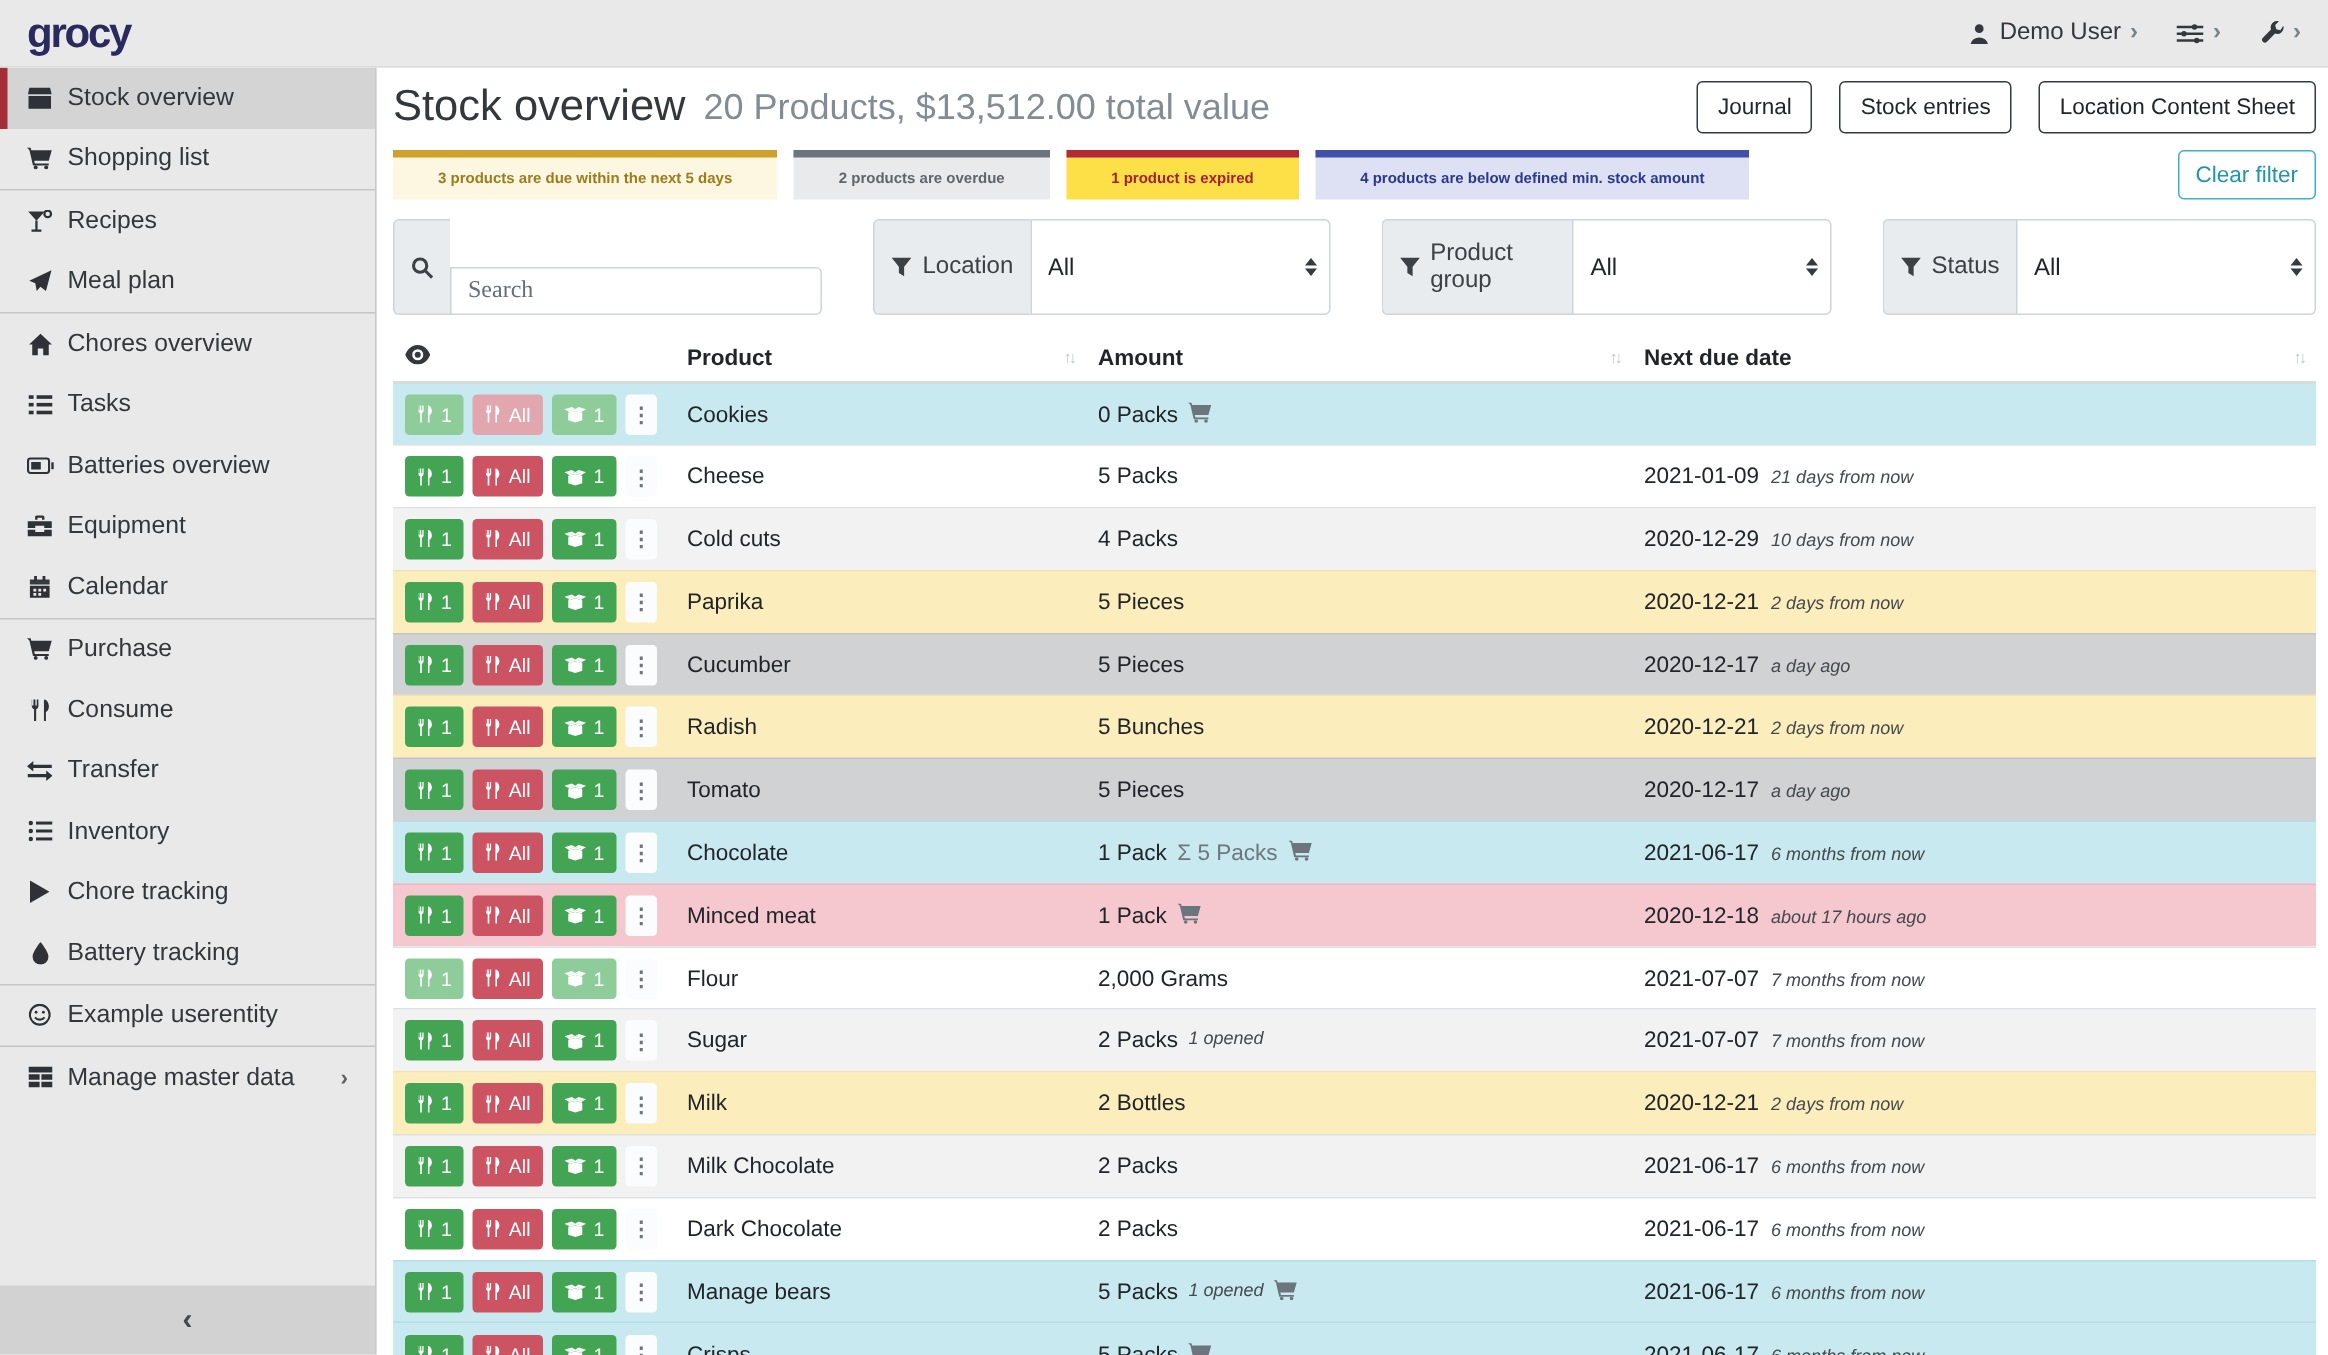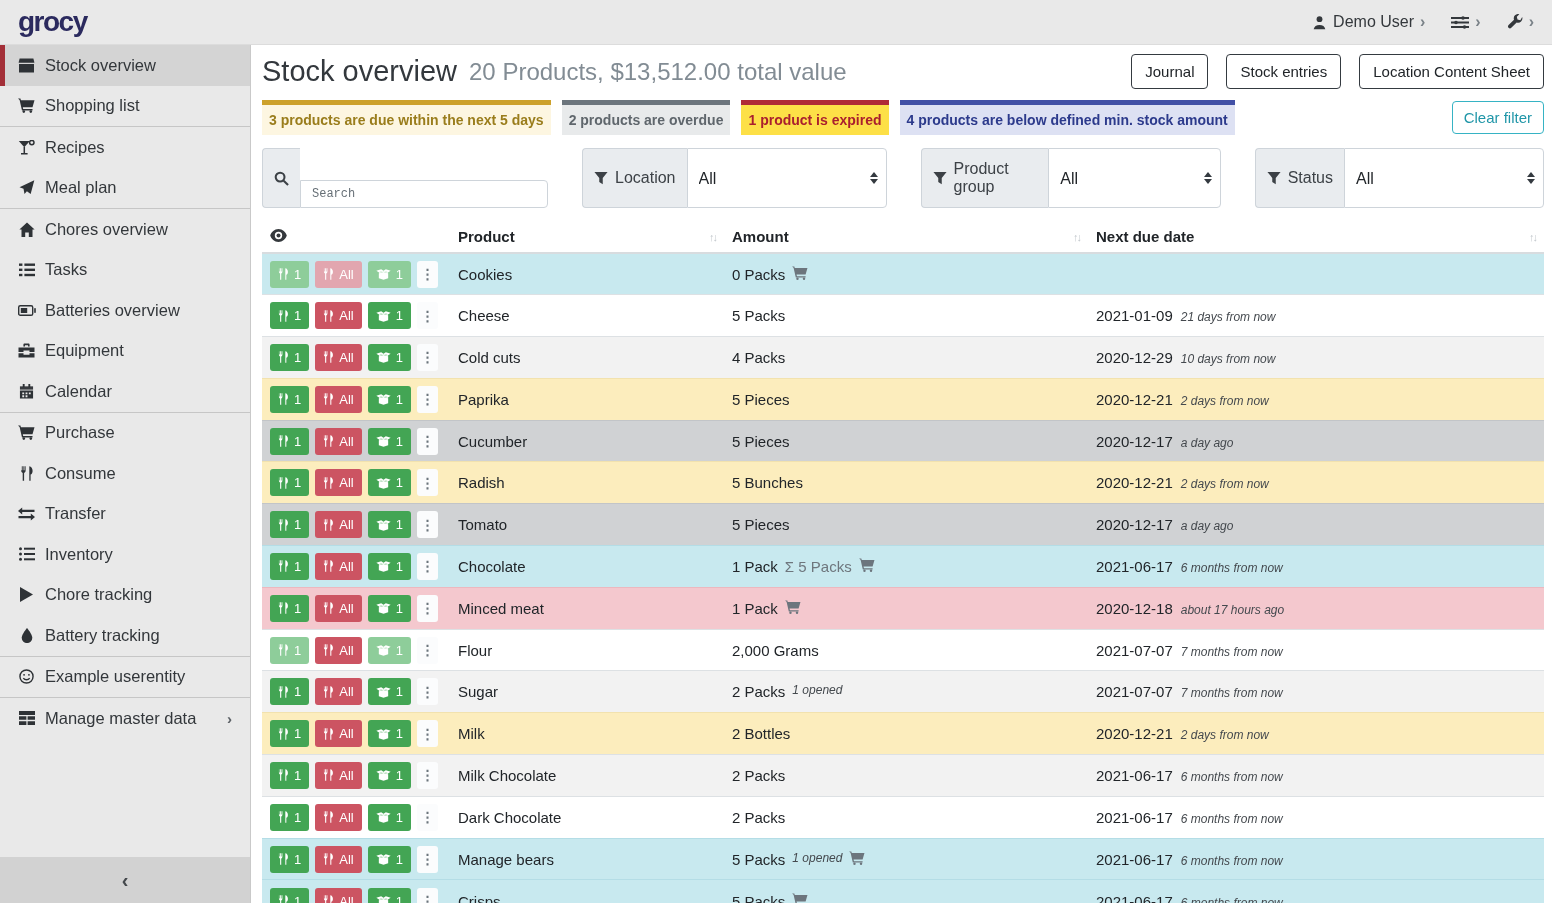--- a/index.html
+++ b/index.html
@@ -37,39 +37,39 @@
   .page-head { display:flex; align-items:center; }
   .page-title { font-size:29px; font-weight:500; color:#33383d; }
   .page-sub { font-size:24px; font-weight:400; color:#828c94; margin-left:12px; }
   .head-buttons { margin-left:auto; display:flex; gap:18px;align-items:center; }
   .btn-outline-dark { background:#fff; border:1px solid #343a40; border-radius:4px;
     padding:8px 13px; font-size:15px; color:#212529; cursor:pointer;
     font-family:"Liberation Sans", sans-serif; }
 
   
   .info-row { display:flex; align-items:stretch; gap:11px; margin-top:11px; }
-  .info-box { border-top:5px solid; padding:7px 7px; font-size:14px; font-weight:bold;
+  .info-box { border-top:5px solid; padding:7px 30px; font-size:10px; font-weight:bold;
     display:flex; align-items:center; cursor:pointer; }
   .info-warning  { border-color:#cda12b; background:#fdf6e1; color:#9a7d1c; }
   .info-secondary{ border-color:#6c757d; background:#e8eaeb; color:#5f666c; }
   .info-danger   { border-color:#b02a37; background:#fde047; color:#aa1f2e; }
   .info-primary  { border-color:#4150a6; background:#dde1f3; color:#2c3a8c; }
   .btn-clear { margin-left:auto; align-self:center; background:#fff; border:1px solid #36b3c4;
     color:#2096a8; border-radius:4px; padding:7px 11px; font-size:15px; cursor:pointer;
     font-family:"Liberation Sans", sans-serif; }
 
   
   .filter-row { display:flex; margin-top:13px; gap:34px; }
   .input-group { display:flex; align-items:stretch; }
   .ig-addon { background:#e9ecef; border:1px solid #ced4da; border-right:none;
     border-radius:4px 0 0 4px; padding:6px 11px; display:flex; align-items:center; gap:7px;
     font-size:16px; color:#3c4146; }
   .ig-input { border:1px solid #ced4da; border-radius:0 4px 4px 0; padding:6px 11px;
-    font-size:12px; width:248px; color:#495057; outline:none;
-    font-family:Liberation Mono, monospace;margin-top:32px; }
+    font-size:16px; width:248px; color:#495057; outline:none;
+    font-family:Liberation Serif, serif;margin-top:32px; }
   .ig-input::placeholder { color:#666f76; }
   .ig-select-wrap { position:relative; width:200px; }
   .ig-select { width:100%; height:100%; border:1px solid #ced4da; border-radius:0 4px 4px 0;
     background:#fff; font-size:16px; color:#212529; padding:6px 11px; appearance:none;
     -webkit-appearance:none; outline:none; cursor:pointer;
     font-family:"Liberation Sans", sans-serif; }
   .updown { position:absolute; right:9px; top:50%; transform:translateY(-50%);
     display:flex; flex-direction:column; gap:2px; pointer-events:none; }
   .updown i { display:block; width:0; height:0; border-left:4px solid transparent;
     border-right:4px solid transparent; }

